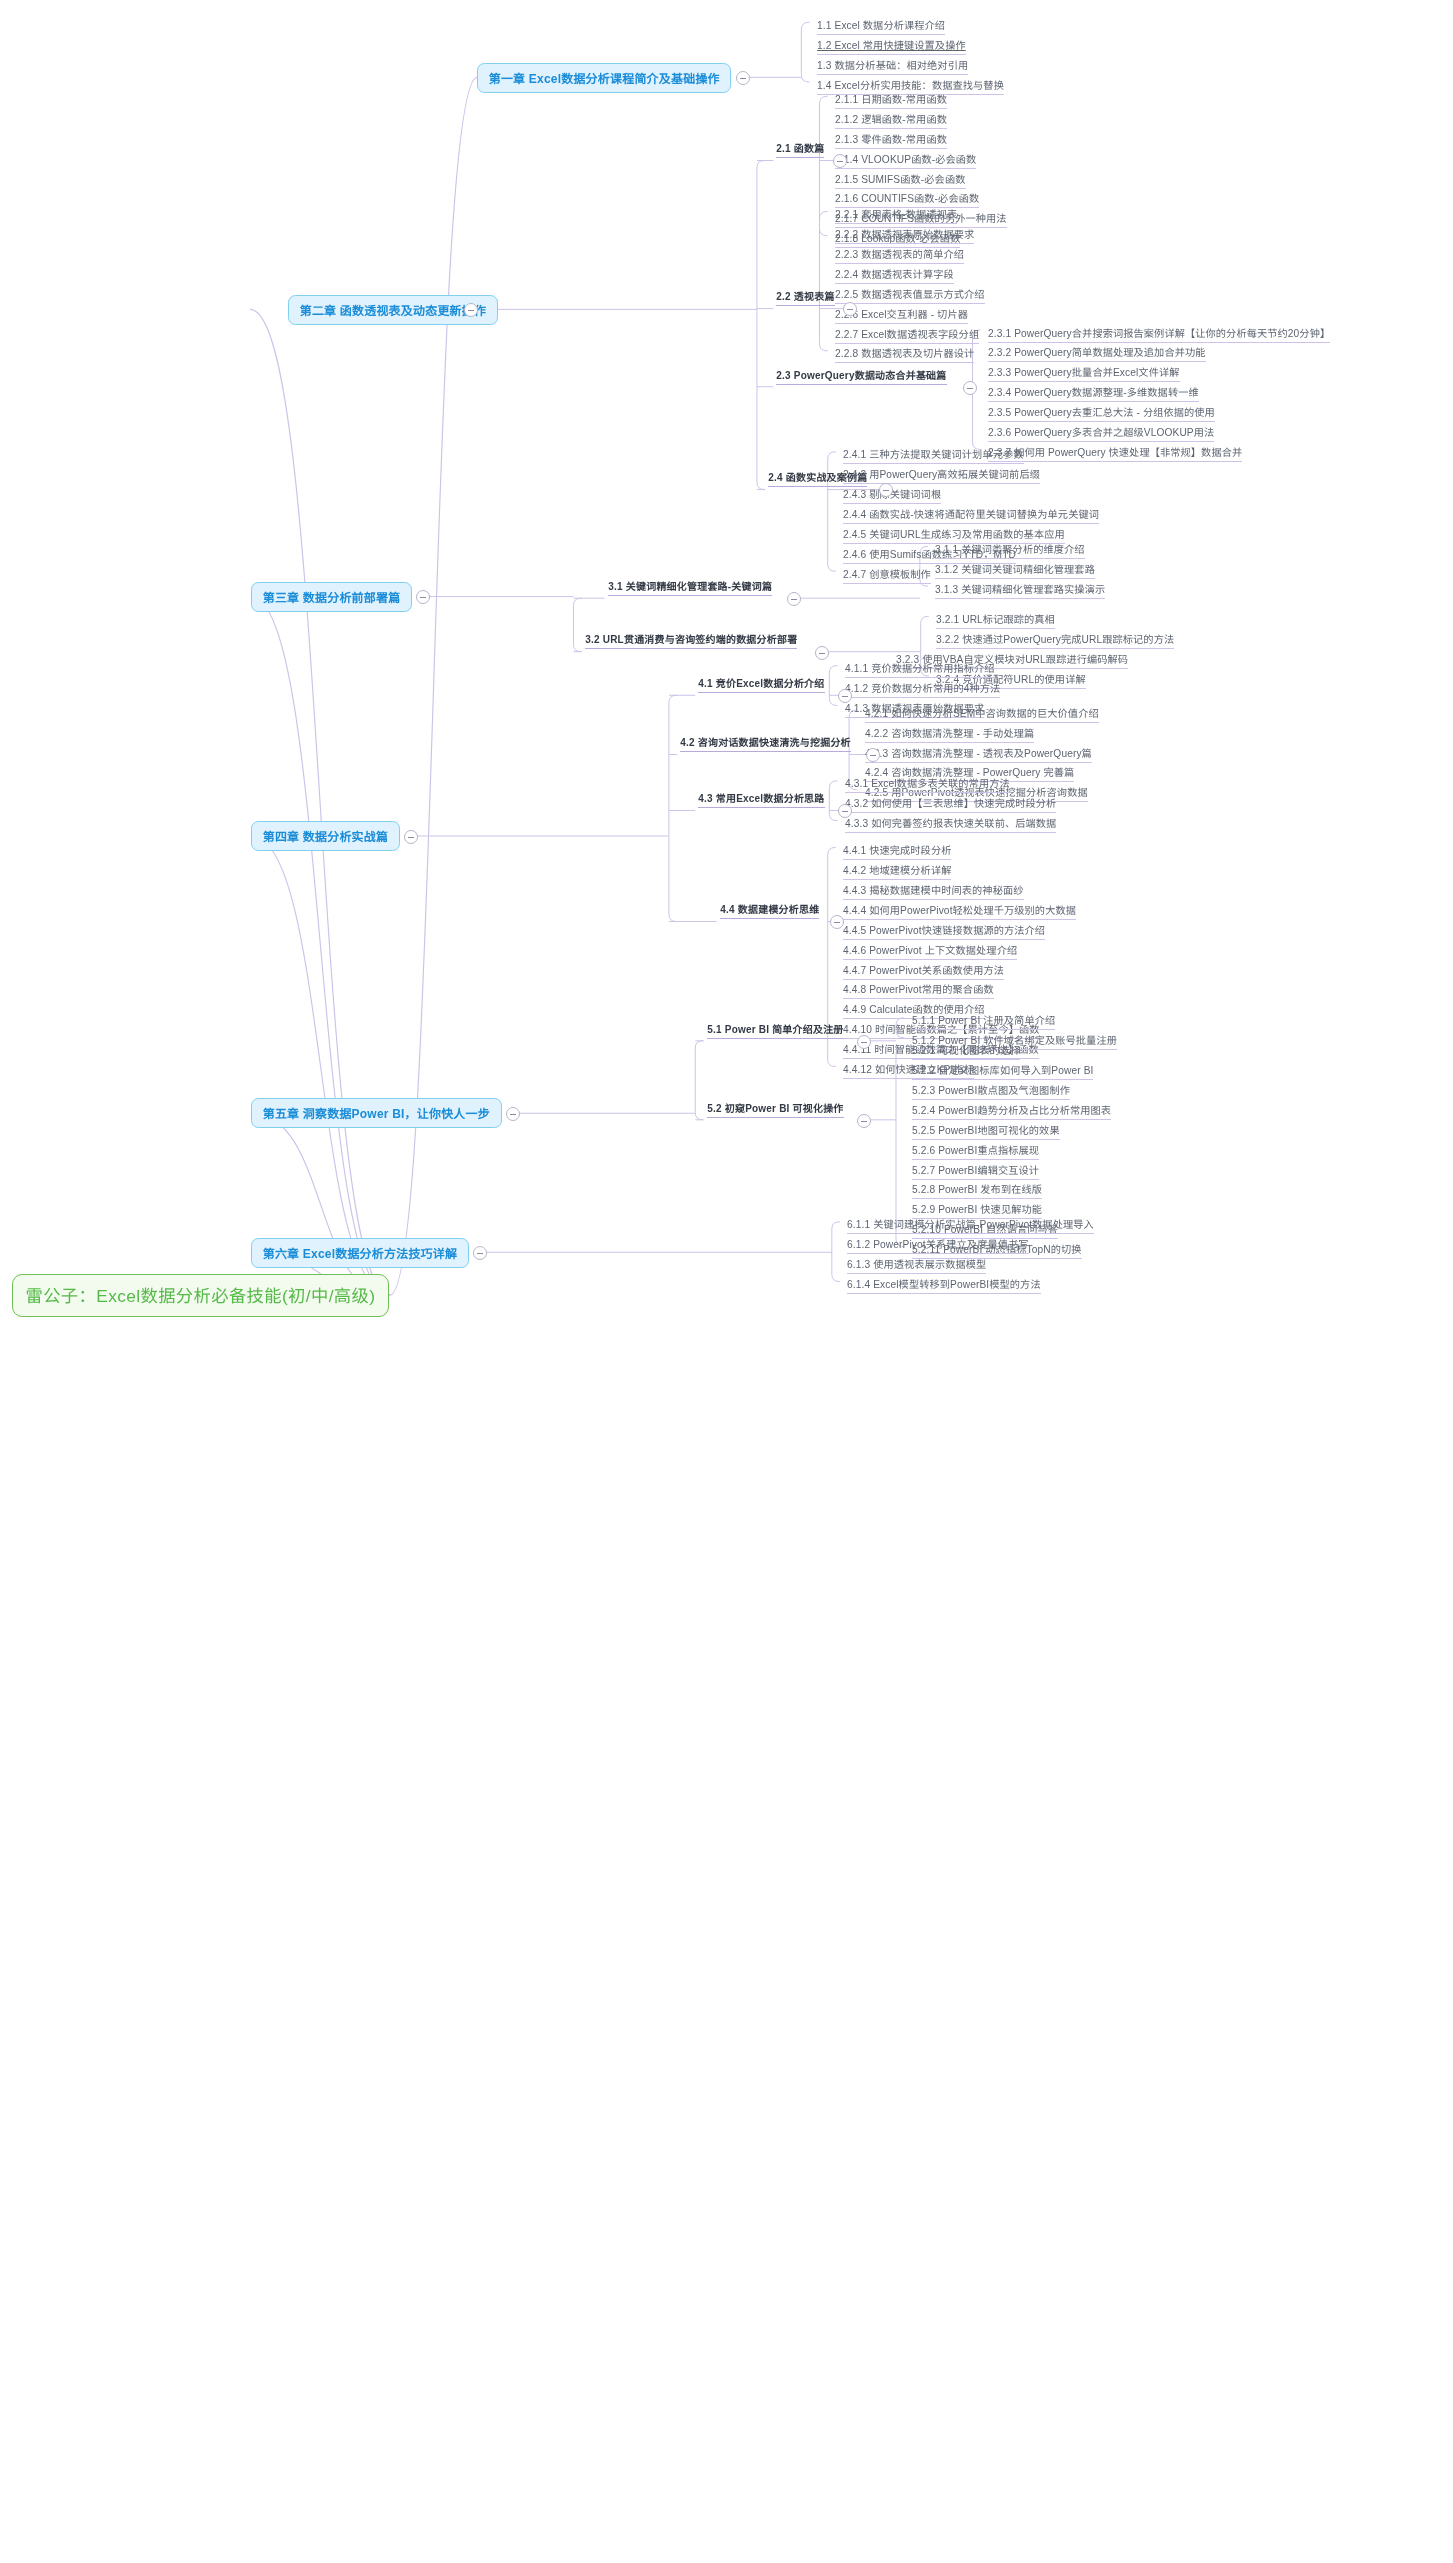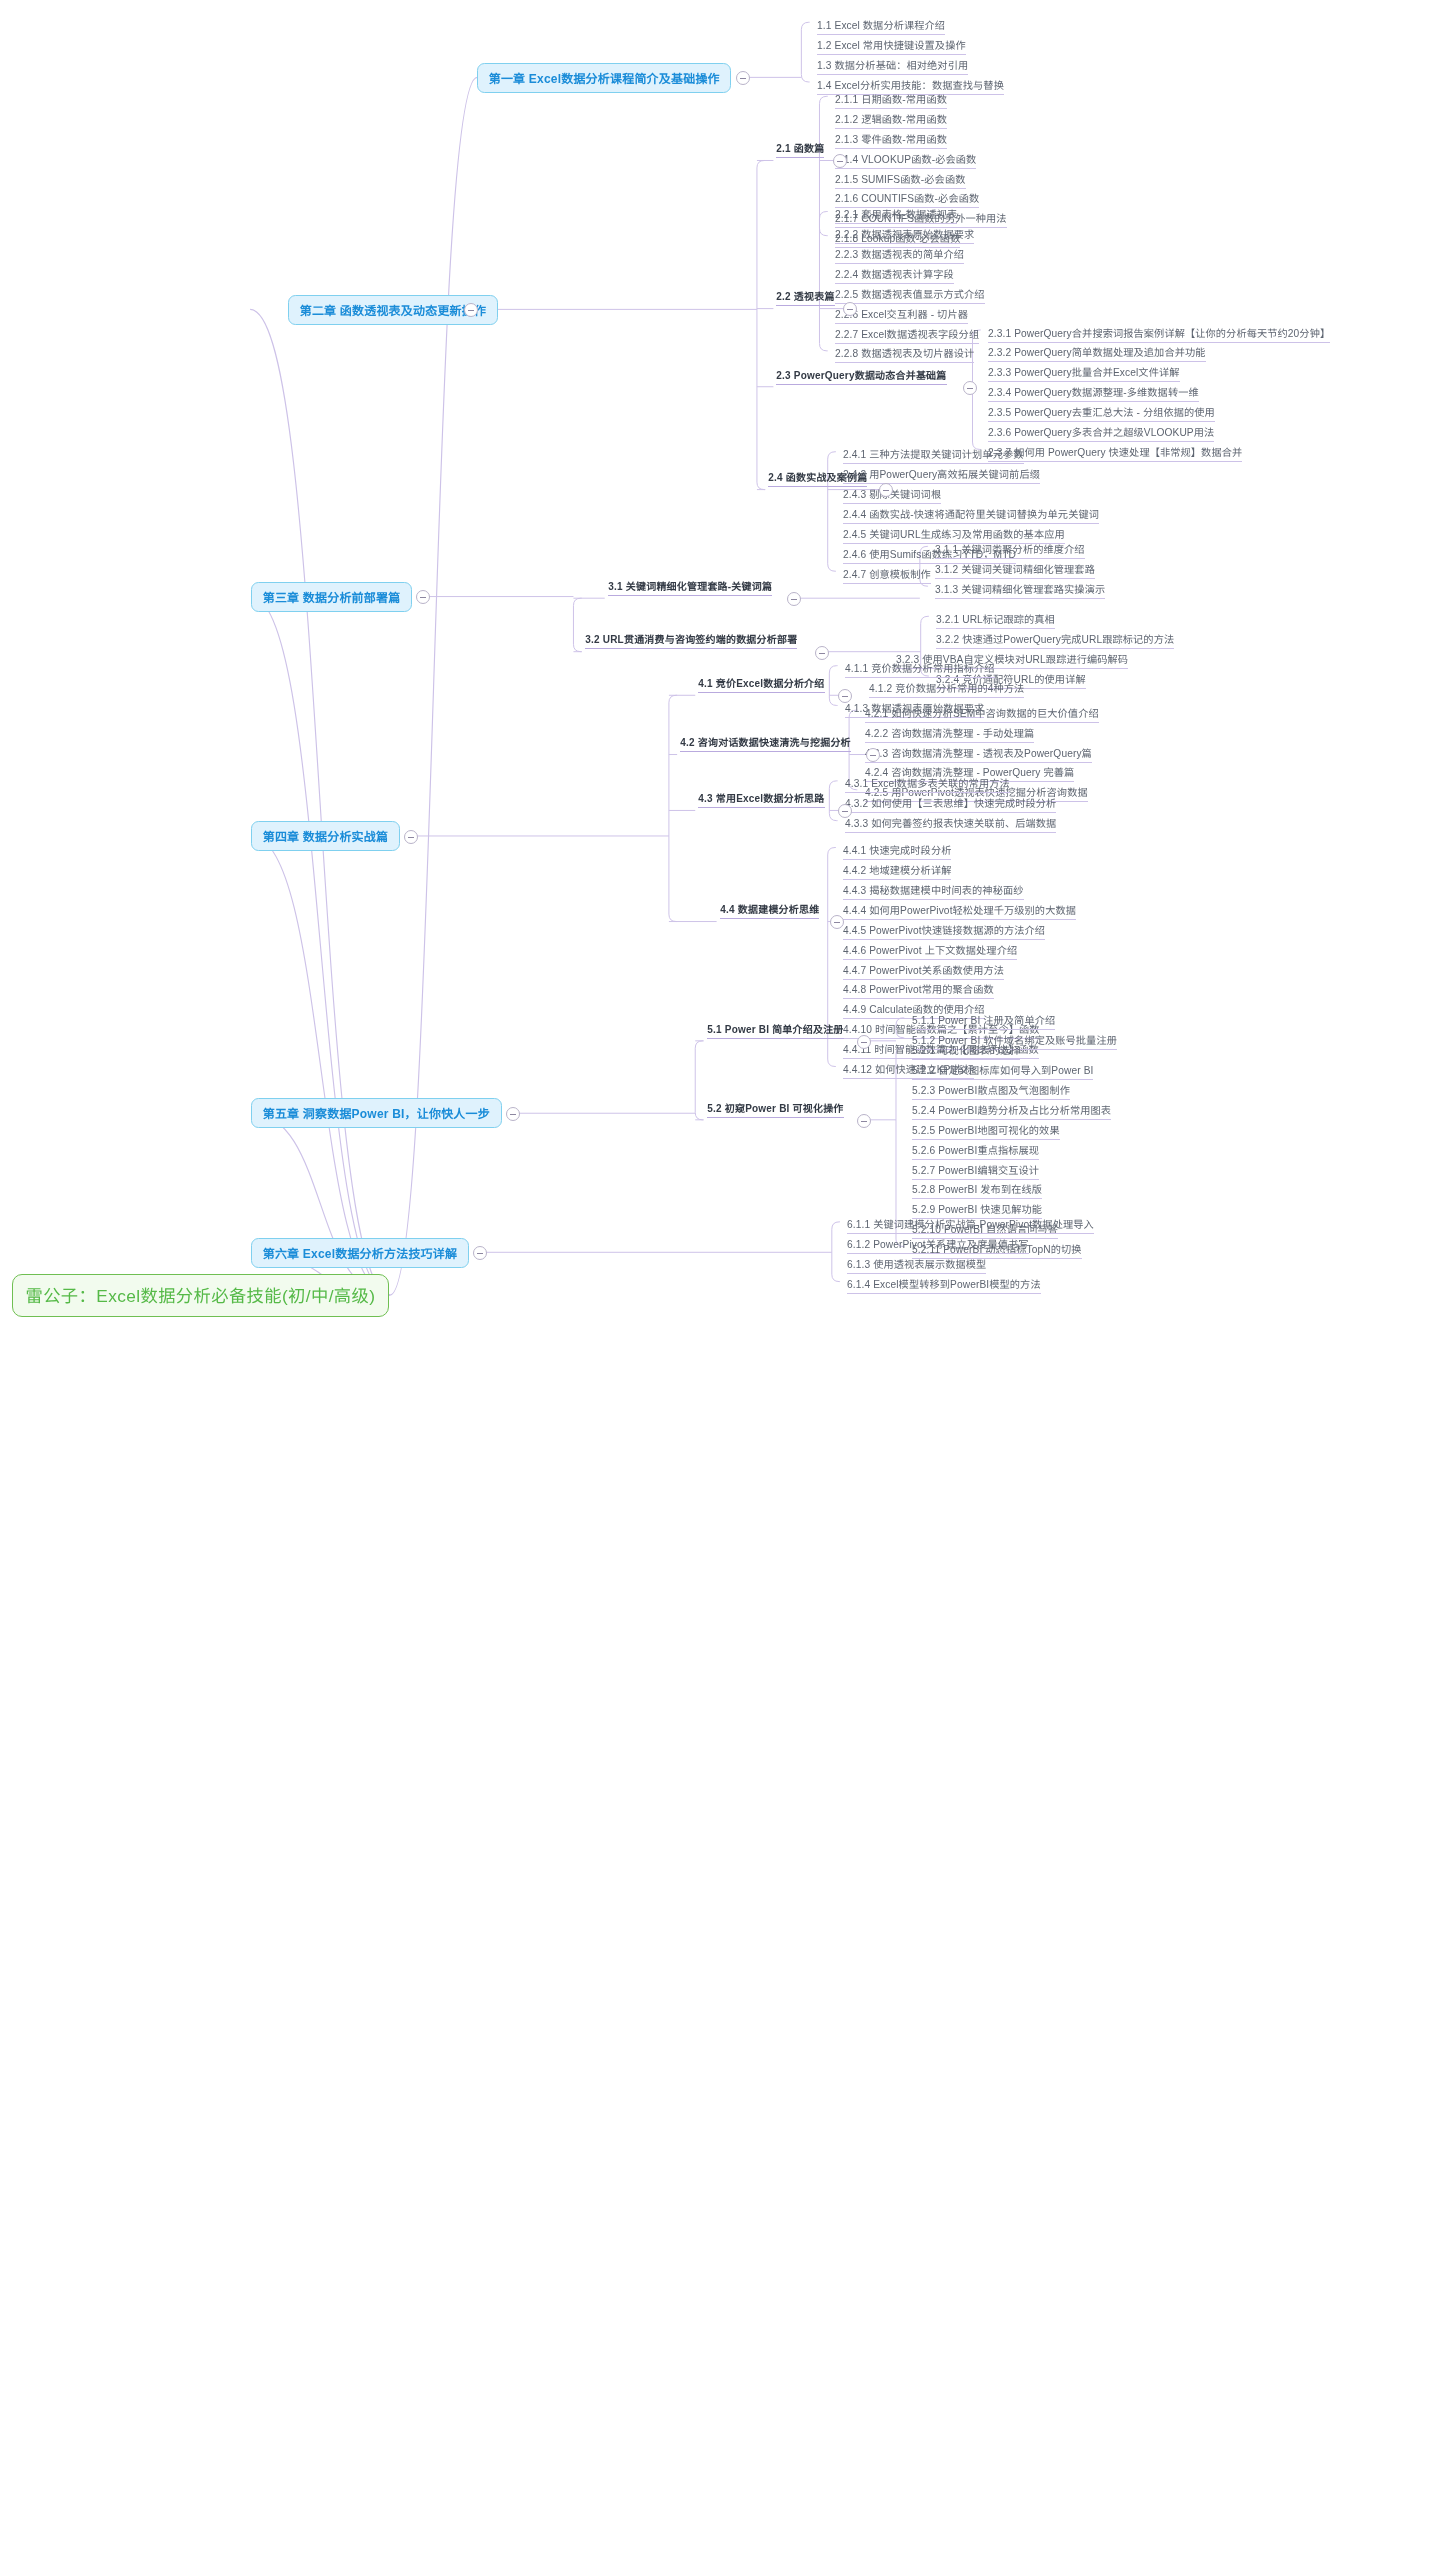--- a/index.html
+++ b/index.html
@@ -114,21 +114,21 @@
       <path d="M 1021 1485 H 1020 Q 1011 1485 1011 1494 V 1548.6 Q 1011 1557.6 1020 1557.6 H 1021" stroke="#cdc2e8" stroke-width="1.2" fill="none"></path>
       <path d="M 591 1522 H 1011" stroke="#cdc2e8" stroke-width="1.2" fill="none"></path>
     </svg>
   <div id="nodes">
       <div class="node root" style="left: 11.5px; top: 1274px;">雷公子：Excel数据分析必备技能(初/中/高级)</div>
       <div class="node chapter" style="left: 477px; top: 63px;">第一章  Excel数据分析课程简介及基础操作</div>
       <div class="toggle" style="left: 736px; top: 71px;">
         <span></span>
       </div>
       <div class="node leaf" style="left: 813px; top: 15px;"><span>1.1 Excel 数据分析课程介绍</span><span class="ul"></span></div>
-      <div class="node leaf" style="left: 813px; top: 35px;"><span>1.2 Excel 常用快捷键设置及操作</span><span class="ul"></span></div>
+      <div class="node leaf" style="left: 813px; top: 35px; text-decoration: underline;"><span>1.2 Excel 常用快捷键设置及操作</span><span class="ul"></span></div>
       <div class="node leaf" style="left: 813px; top: 55px;"><span>1.3 数据分析基础：相对绝对引用</span><span class="ul"></span></div>
       <div class="node leaf" style="left: 813px; top: 75px;"><span>1.4 Excel分析实用技能：数据查找与替换</span><span class="ul"></span></div>
       <div class="node chapter" style="left: 250px; top: 295px; margin-left: 38px;">第二章  函数透视表及动态更新操作</div>
       <div class="toggle" style="left: 464px; top: 303px;">
         <span></span>
       </div>
       <div class="node section" style="left: 773px; top: 138px;"><span>2.1 函数篇</span><span class="ul"></span></div>
       <div class="node leaf" style="left: 831px; top: 89px;"><span>2.1.1 日期函数-常用函数</span><span class="ul"></span></div>
       <div class="node leaf" style="left: 831px; top: 109px;"><span>2.1.2 逻辑函数-常用函数</span><span class="ul"></span></div>
       <div class="node leaf" style="left: 831px; top: 129px;"><span>2.1.3 零件函数-常用函数</span><span class="ul"></span></div>
@@ -192,21 +192,21 @@
       <div class="node leaf" style="left: 932px; top: 669px;"><span>3.2.4 竞价通配符URL的使用详解</span><span class="ul"></span></div>
       <div class="toggle" style="left: 815px; top: 646px;">
         <span></span>
       </div>
       <div class="node chapter" style="left: 251px; top: 821px;">第四章 数据分析实战篇</div>
       <div class="toggle" style="left: 404px; top: 830px;">
         <span></span>
       </div>
       <div class="node section" style="left: 695px; top: 673px;"><span>4.1 竞价Excel数据分析介绍</span><span class="ul"></span></div>
       <div class="node leaf" style="left: 841px; top: 658px;"><span>4.1.1 竞价数据分析常用指标介绍</span><span class="ul"></span></div>
-      <div class="node leaf" style="left: 841px; top: 678px; margin-left: 24px;"><span>4.1.2 竞价数据分析常用的4种方法</span><span class="ul"></span></div>
+      <div class="node leaf" style="left: 841px; top: 678px;"><span>4.1.2 竞价数据分析常用的4种方法</span><span class="ul"></span></div>
       <div class="node leaf" style="left: 841px; top: 698px;"><span>4.1.3 数据透视表原始数据要求</span><span class="ul"></span></div>
       <div class="toggle" style="left: 838px; top: 689px;">
         <span></span>
       </div>
       <div class="node section" style="left: 677px; top: 732px;"><span>4.2 咨询对话数据快速清洗与挖掘分析</span><span class="ul"></span></div>
       <div class="node leaf" style="left: 861px; top: 703px;"><span>4.2.1 如何快速分析SEM中咨询数据的巨大价值介绍</span><span class="ul"></span></div>
       <div class="node leaf" style="left: 861px; top: 723px;"><span>4.2.2 咨询数据清洗整理 - 手动处理篇</span><span class="ul"></span></div>
       <div class="node leaf" style="left: 861px; top: 743px;"><span>4.2.3 咨询数据清洗整理 - 透视表及PowerQuery篇</span><span class="ul"></span></div>
       <div class="node leaf" style="left: 861px; top: 762px;"><span>4.2.4 咨询数据清洗整理 - PowerQuery 完善篇</span><span class="ul"></span></div>
       <div class="node leaf" style="left: 861px; top: 782px;"><span>4.2.5 用PowerPivot透视表快速挖掘分析咨询数据</span><span class="ul"></span></div>

